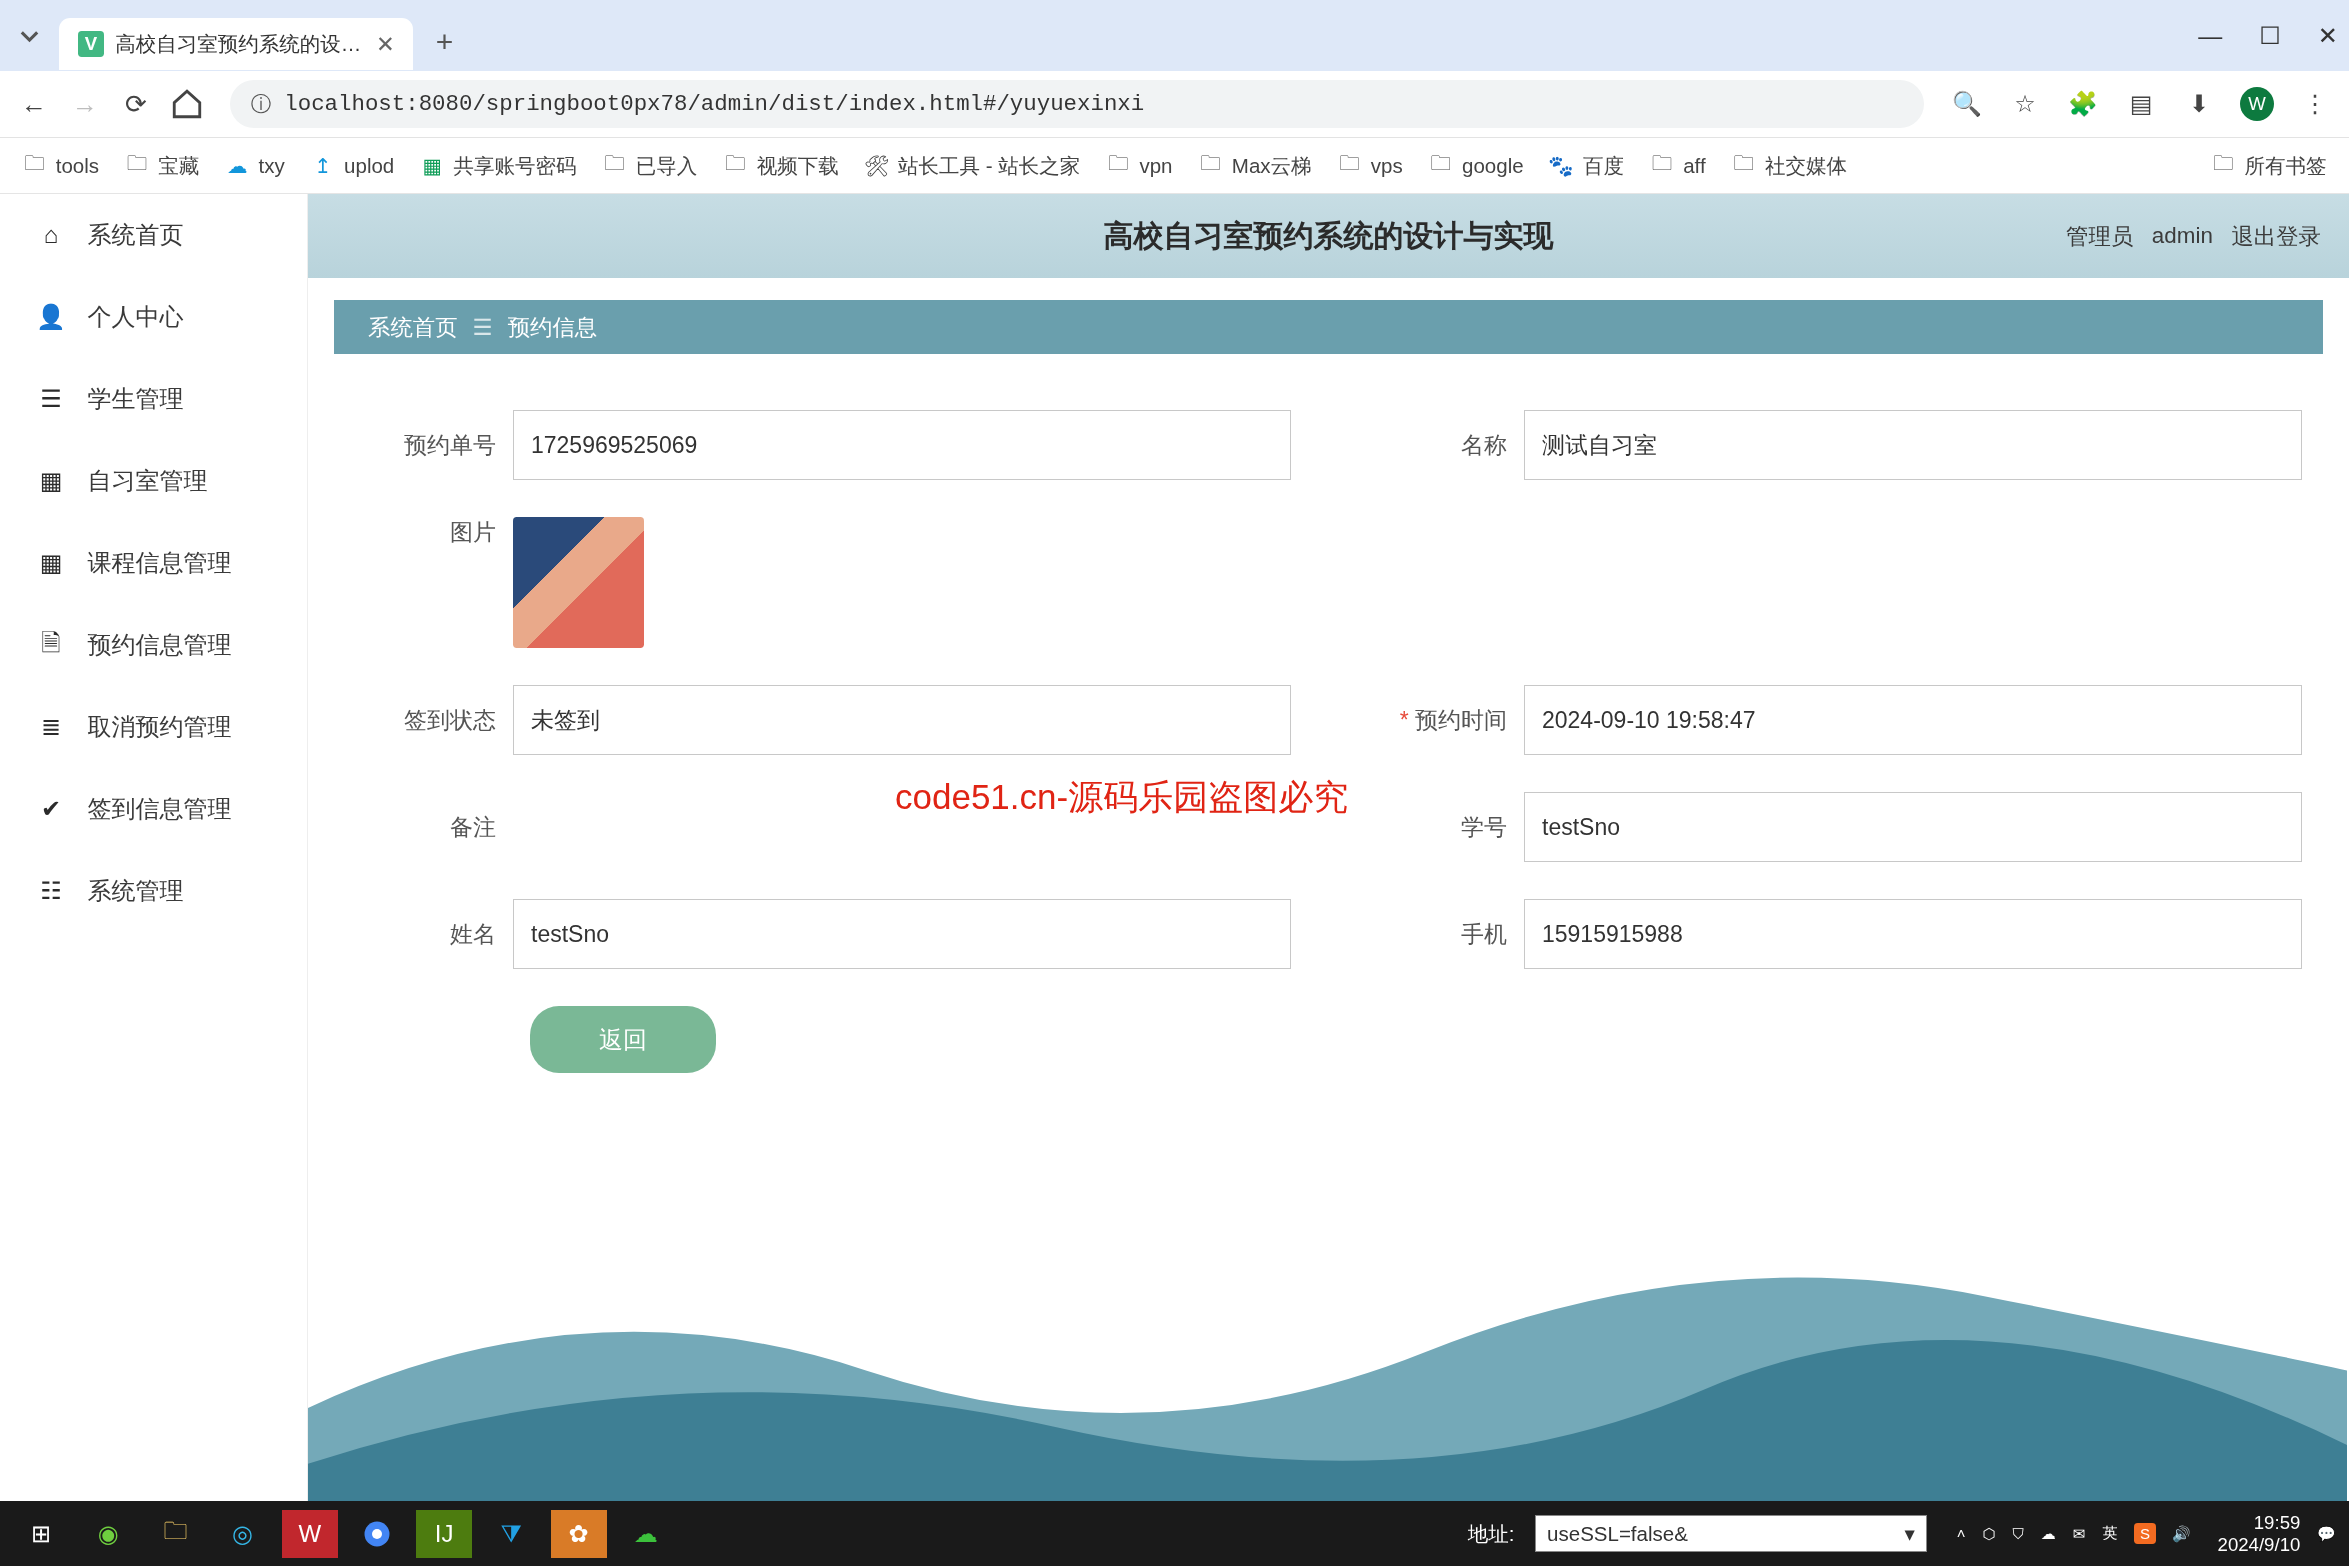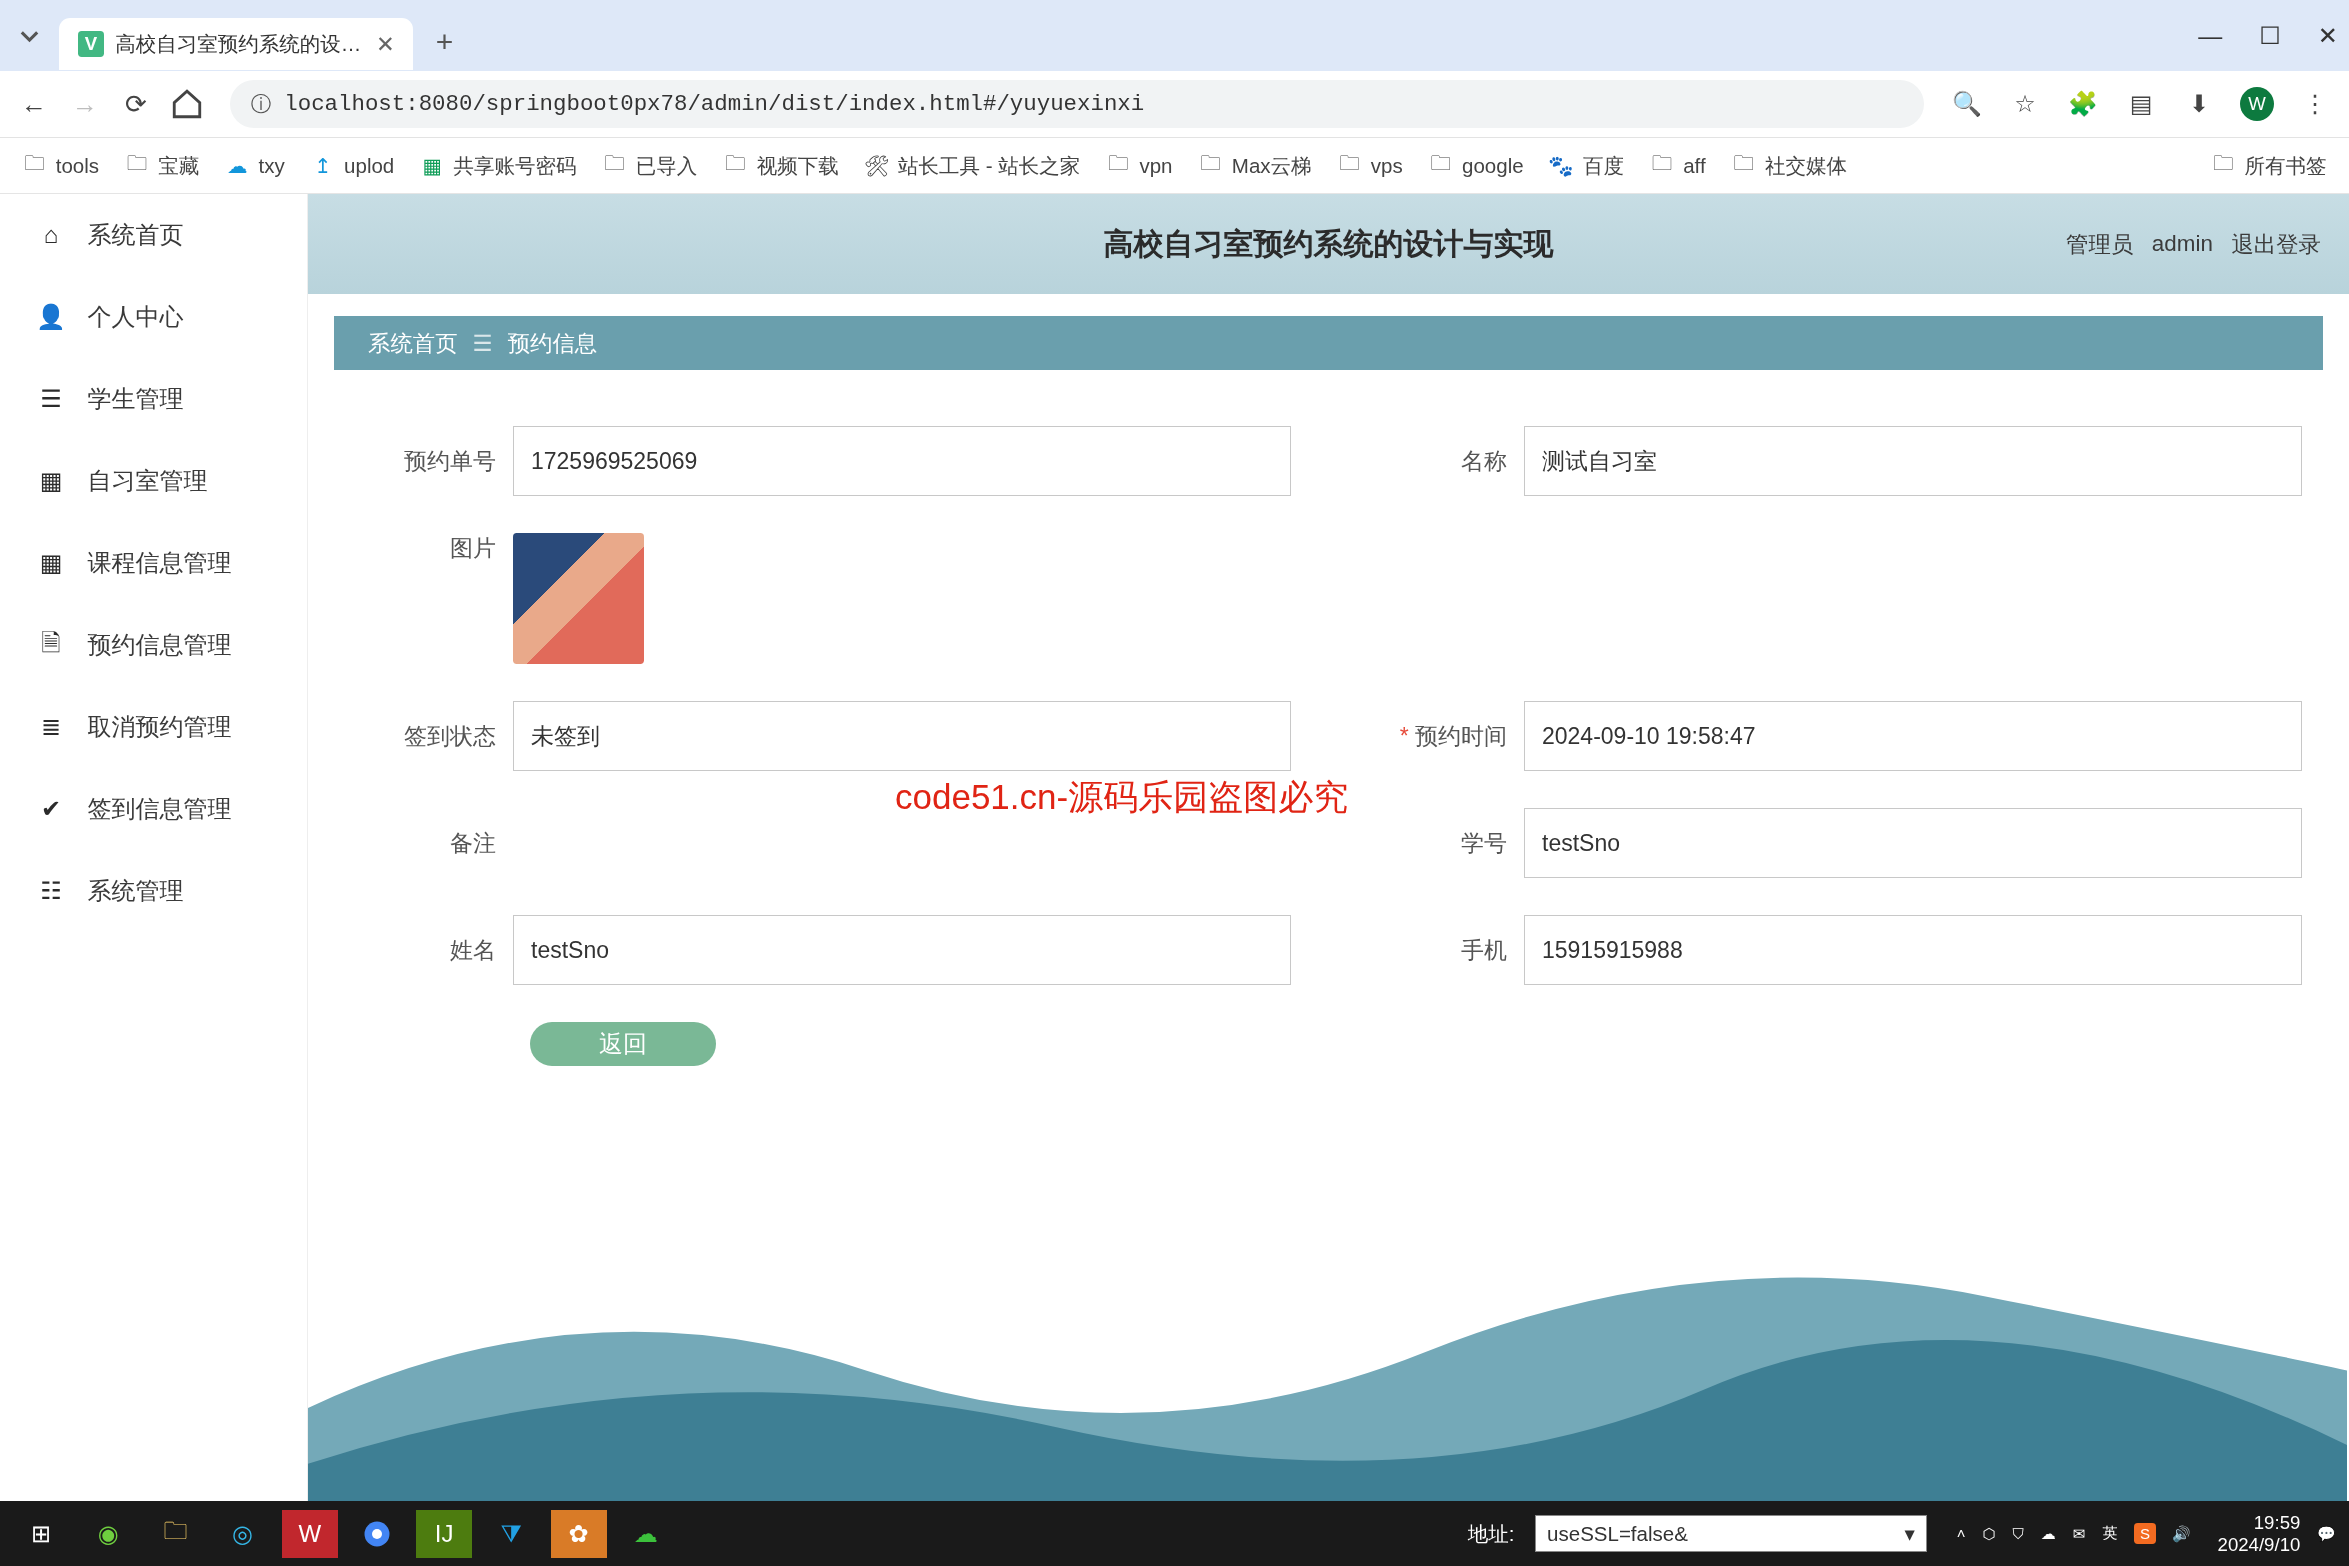--- a/index.html
+++ b/index.html
@@ -30,36 +30,36 @@
 .bm-icon { width: 24px; height: 24px; display: flex; align-items: center; justify-content: center; }
 .bm-right { margin-left: auto; }
 
 
 .app { display: flex; height: calc(100% - 194px - 65px); position: relative; }
 .sidebar { width: 308px; background: #fff; border-right: 0.9px solid #eee; }
 .side-item { height: 82px; display: flex; align-items: center; padding: 0 37px; gap: 22.4px; font-size: 24px; color: #3a3a3a; cursor: pointer; }
 .side-icon { width: 28px; height: 28px; display: flex; align-items: center; justify-content: center; color: #2b2b2b; }
 
 .main { flex: 1; display: flex; flex-direction: column; background: #fff; position: relative; }
-.header { height: 100px; display: flex; align-items: center; justify-content: center; background: linear-gradient(180deg,#c7dde4,#b8d3db); position: relative; }
+.header { height: 84px; display: flex; align-items: center; justify-content: center; background: linear-gradient(180deg,#c7dde4,#b8d3db); position: relative; }
 .header-title { font-size: 30px; color: #2b2b2b; font-weight: 600; }
 .header-right { position: absolute; right: 28px; display: flex; align-items: center; gap: 18.6px; font-size: 22.4px; color: #3b3b3b; }
 
 .breadcrumb { height: 54px; background: #6a9fad; display: flex; align-items: center; padding: 0 34px; gap: 15px; color: #fff; font-size: 22.4px; margin: 22.4px 26px 0 26px; }
 .bc-sep { opacity: .75; }
 
 .form-area { flex: 1; padding: 56px 47px 28px 47px; position: relative; }
 .form-row { display: flex; gap: 75px; margin-bottom: 37px; }
 .form-col { flex: 1; display: flex; align-items: center; }
 .f-label { width: 158px; text-align: right; font-size: 23px; color: #555; padding-right: 17px; }
 .f-req::before { content: "* "; color: #e74c3c; }
 .f-input { flex: 1; height: 70px; border: 0.9px solid #c8c8c8; padding: 0 17px; font-size: 23px; color: #333; background: #fff; }
 .f-image { width: 131px; height: 131px; background: linear-gradient(135deg,#2a4a7a 0 35%,#e9a98a 35% 55%,#e16a5a 55% 100%); border-radius: 3.7px; position: relative; }
 .form-col.image-col { align-items: flex-start; }
-.btn-back { width: 186px; height: 44px; border: none; border-radius: 29px; background: #7ab896; color: #fff; font-size: 24px; cursor: pointer; margin-left: 175px; }
+.btn-back { width: 186px; height: 67px; border: none; border-radius: 29px; background: #7ab896; color: #fff; font-size: 24px; cursor: pointer; margin-left: 175px; }
 
 .hills { position: absolute; bottom: 0; left: 0; right: 0; height: 298px; pointer-events: none; }
 .hill1 { fill: #74a9b8; }
 .hill2 { fill: #3e7f94; }
 
 .watermark-red { position: absolute; left: 895px; top: 580px; font-size: 35px; color: #e02414; font-weight: 500; pointer-events: none; }
 
 
 .taskbar { height: 65px; background: #1a1a1a; display: flex; align-items: center; padding: 0 13px; gap: 11.2px; color: #fff; position: absolute; bottom: 0; left: 0; right: 0; }
 .tb-item { width: 56px; height: 48px; display: flex; align-items: center; justify-content: center; font-size: 24px; cursor: pointer; }

